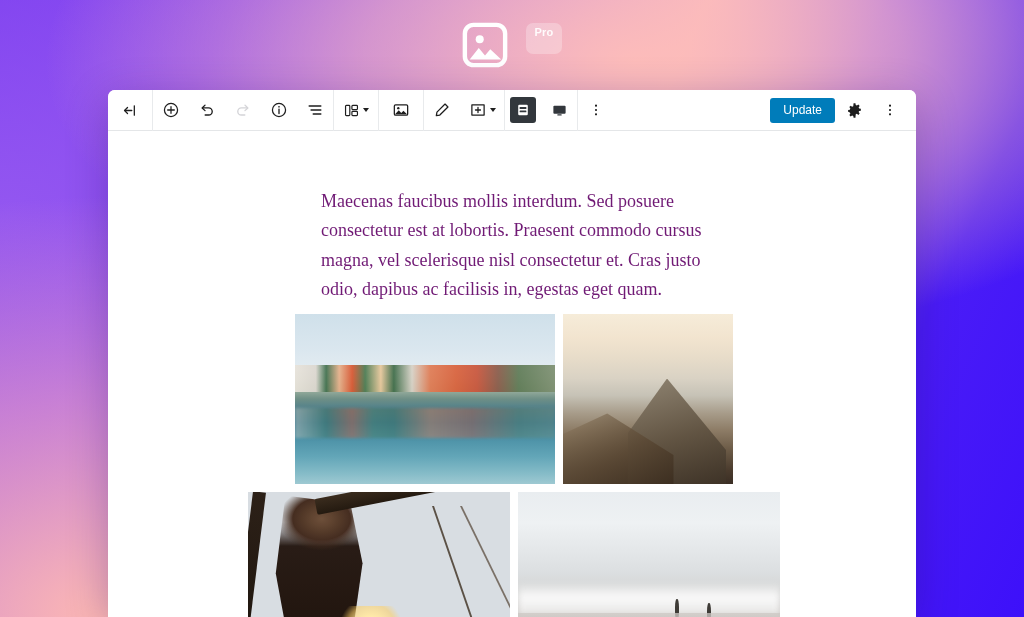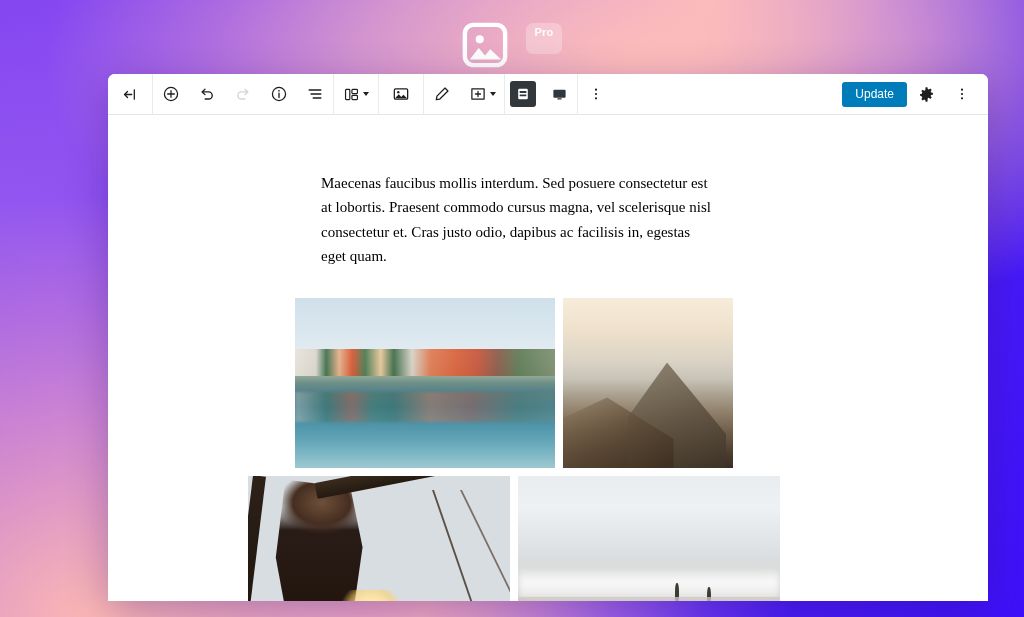--- a/index.html
+++ b/index.html
@@ -41,21 +41,21 @@
     background: rgba(255,255,255,0.27);
     color: rgba(255,255,255,0.92);
     font-size: 11px; font-weight: bold;
     padding: 3px 9px 16px; border-radius: 7px;
     letter-spacing: 0.2px;
   }
 
   
   #window {
     position: absolute;
-    left: 108px; top: 74px; width: 880px; height: 527px;
+    left: 108px; top: 90px; width: 808px; height: 527px;
     background: #ffffff;
     border-radius: 7px 7px 0 0;
     box-shadow: 0 10px 42px rgba(40,10,110,0.30);
     overflow: hidden;
   }
 
   
   #toolbar {
     height: 41px; width: 100%;
     background: #ffffff;
@@ -103,21 +103,21 @@
 
   
   #canvas {
     position: absolute; top: 41px; left: 0; right: 0; bottom: 0;
     background: #ffffff; overflow: hidden;
   }
   #paragraph {
     position: absolute;
     left: 213px; top: 56px; width: 392px;
     font-family: "Liberation Serif", serif;
-    font-size: 15px; line-height: 1.63; color: #000000;
+    font-size: 18px; line-height: 1.63; color: #701a75;
   }
 
   
   #gallery { position: absolute; left: 0; top: 0; width: 100%; }
   .gal-row {
     position: absolute; display: flex; gap: 8px;
   }
   .gal-img {
     position: relative; overflow: hidden; display: block;
     background: #d8dde2;

